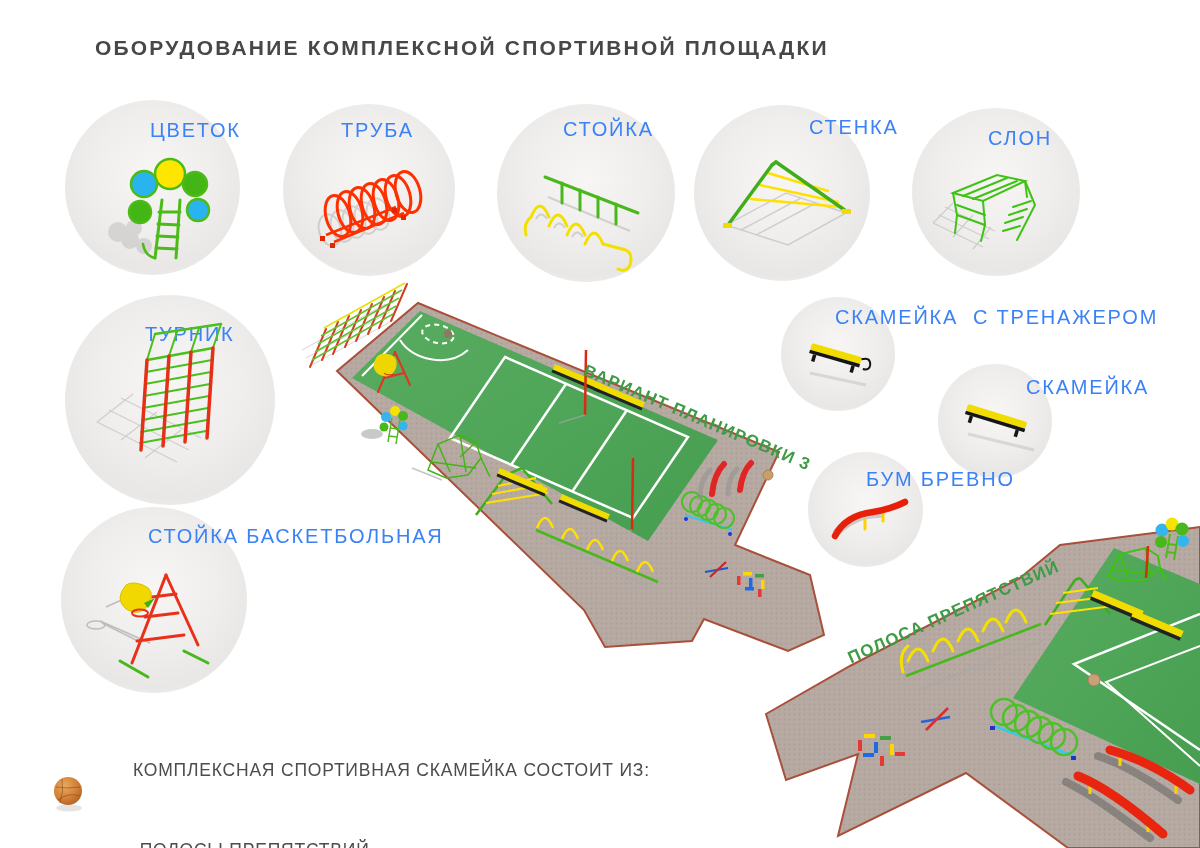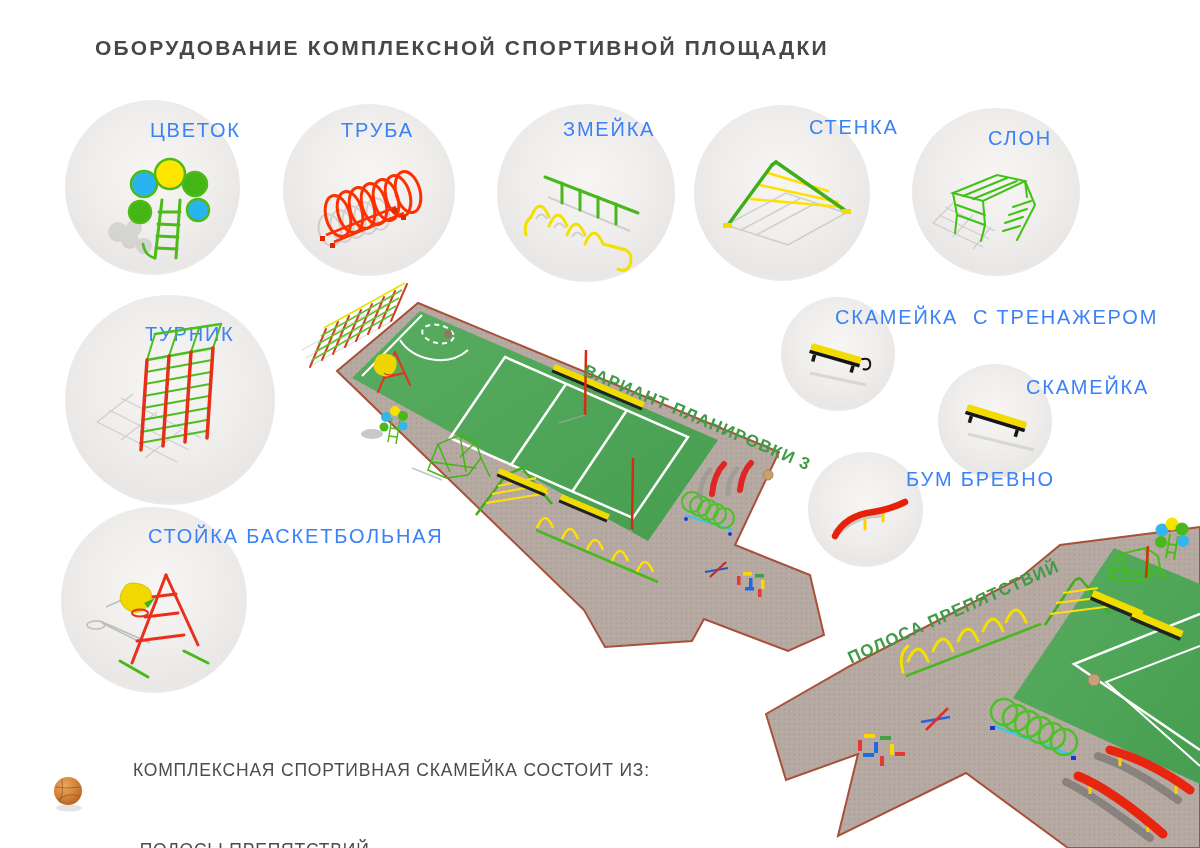--- a/index.html
+++ b/index.html
@@ -31,28 +31,28 @@
   <div class="circle" style="left:694px;top:105px;width:176px;height:176px"></div>
   <div class="circle" style="left:912px;top:108px;width:168px;height:168px"></div>
   <div class="circle" style="left:65px;top:295px;width:210px;height:210px"></div>
   <div class="circle" style="left:61px;top:507px;width:186px;height:186px"></div>
   <div class="circle" style="left:781px;top:297px;width:114px;height:114px"></div>
   <div class="circle" style="left:938px;top:364px;width:114px;height:114px"></div>
   <div class="circle" style="left:808px;top:452px;width:115px;height:115px"></div>
 
   <span class="eq-label" style="left:150px;top:119px">ЦВЕТОК</span>
   <span class="eq-label" style="left:341px;top:119px">ТРУБА</span>
-  <span class="eq-label" style="left:563px;top:118px">ЗМЕЙКА</span>
+  <span class="eq-label" style="left:563px;top:118px">СТОЙКА</span>
   <span class="eq-label" style="left:809px;top:116px">СТЕНКА</span>
   <span class="eq-label" style="left:988px;top:127px">СЛОН</span>
   <span class="eq-label" style="left:145px;top:323px">ТУРНИК</span>
   <span class="eq-label" style="left:835px;top:306px">СКАМЕЙКА  С ТРЕНАЖЕРОМ</span>
   <span class="eq-label" style="left:148px;top:525px">СТОЙКА БАСКЕТБОЛЬНАЯ</span>
   <span class="eq-label" style="left:1026px;top:376px">СКАМЕЙКА</span>
-  <span class="eq-label" style="left:906px;top:468px">БУМ БРЕВНО</span>
+  <span class="eq-label" style="left:866px;top:468px">БУМ БРЕВНО</span>
 
   <svg style="left:100px;top:140px" width="115" height="135" viewBox="0 0 115 135">
     <g fill="#8e8e8e" opacity="0.25">
         <circle cx="18" cy="92" r="10"></circle>
         <circle cx="30" cy="100" r="9"></circle>
         <circle cx="44" cy="106" r="8"></circle>
         <circle cx="34" cy="88" r="8"></circle>
       </g>
     <g stroke="#4cbb17" stroke-width="3" fill="none" stroke-linecap="round">
       <path d="M55,118 L62,60"></path>

